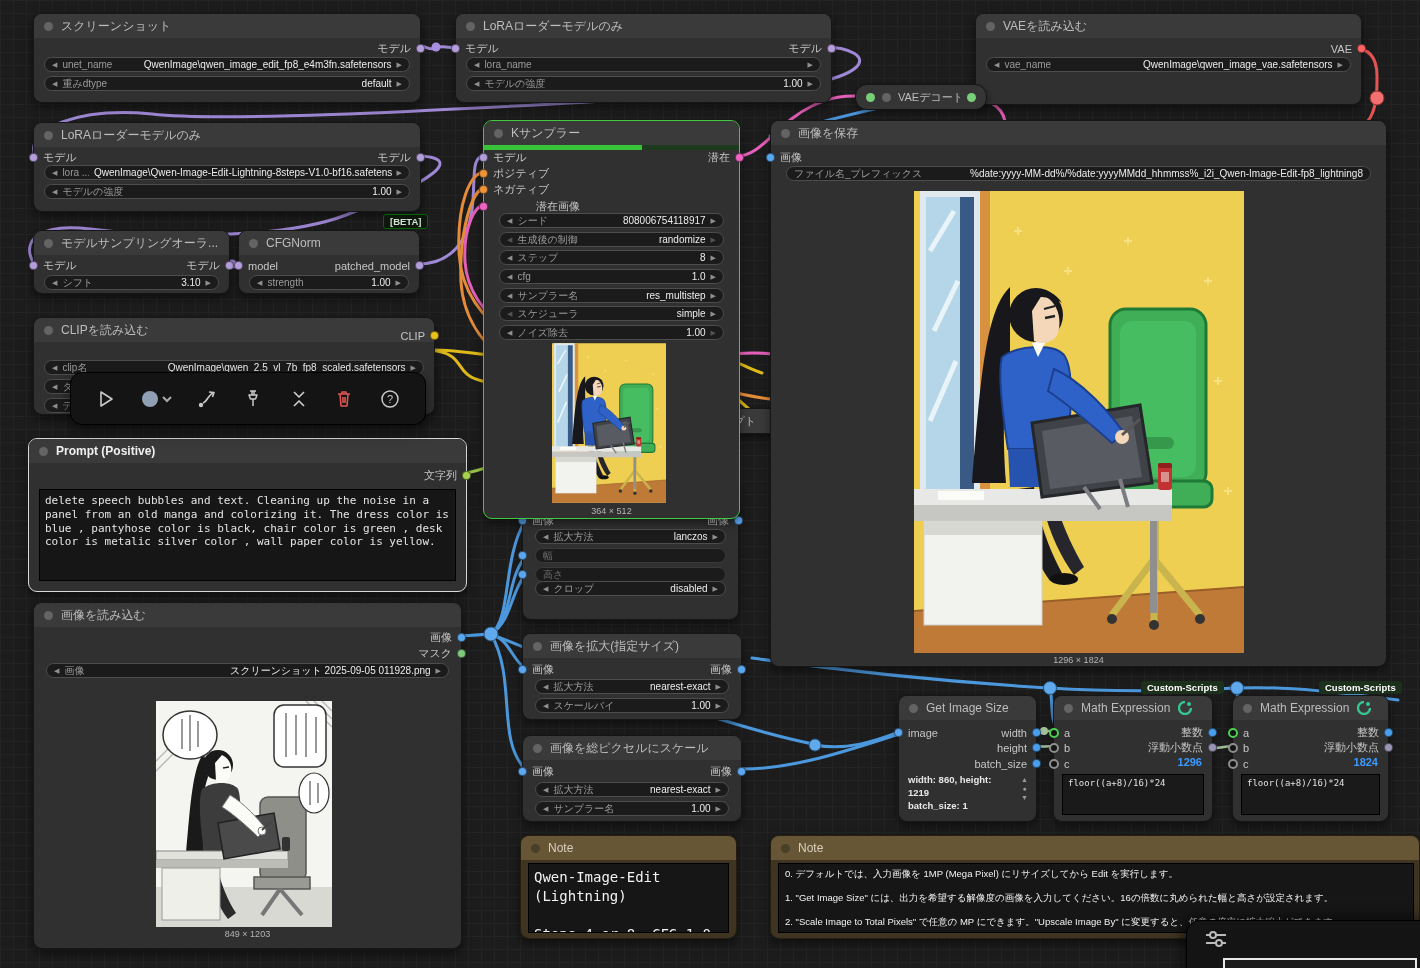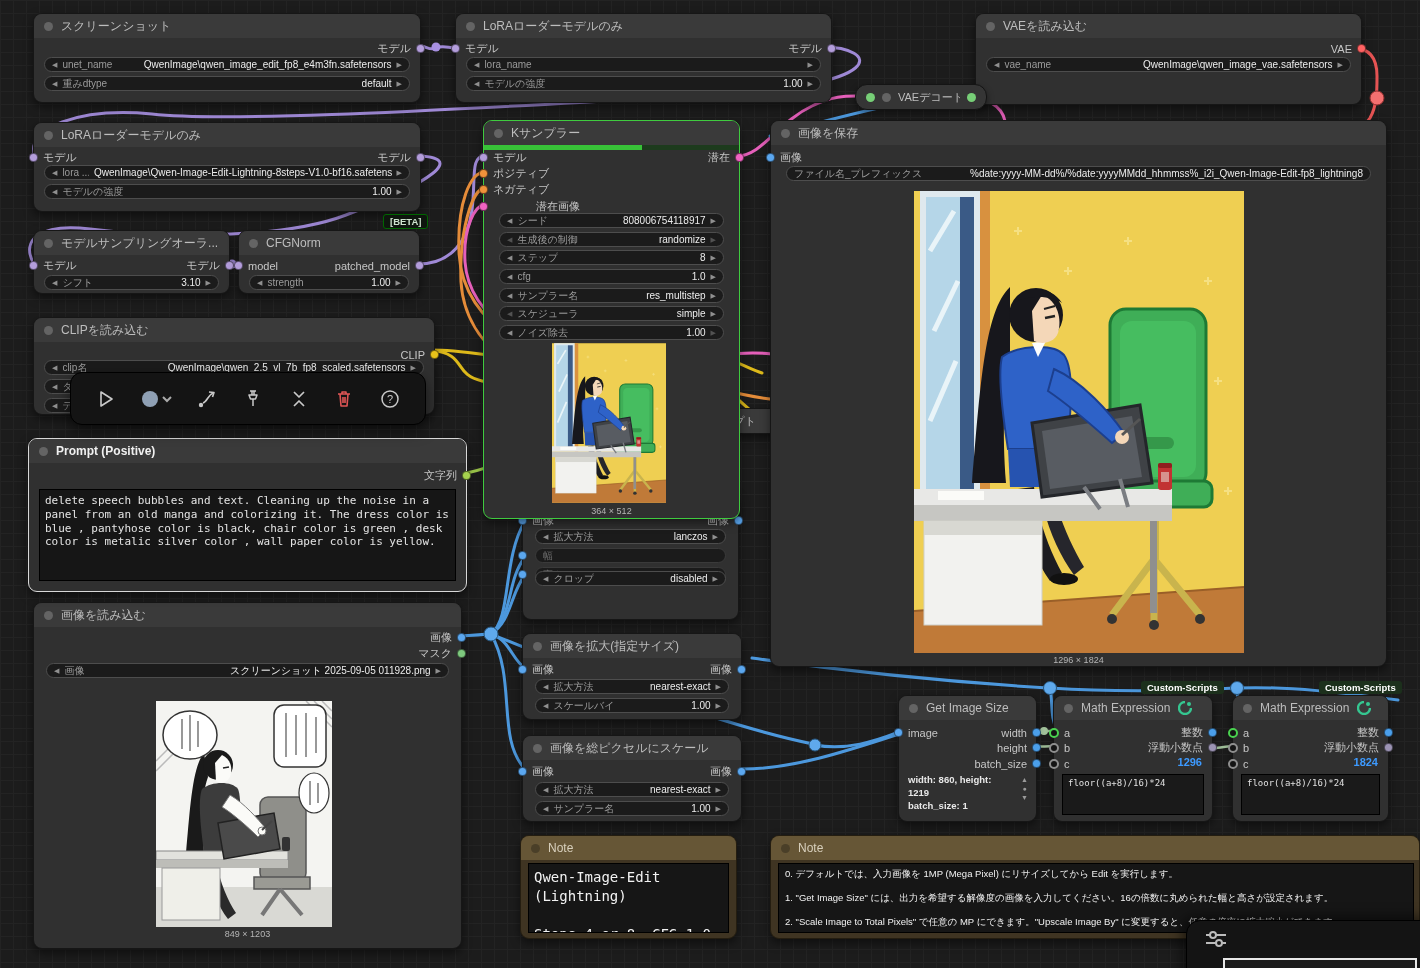--- a/index.html
+++ b/index.html
@@ -339,21 +339,21 @@
       <span class="wvalue">1.00</span>
       <span class="warr r"></span>
     </div>
 </div>
 
 <div class="node" style="left:33px;top:317px;width:400px;height:96px;">
   <div class="titlebar">
       <span class="tdot"></span>
       <span class="title">CLIPを読み込む</span>
     </div>
-  <div class="slot out" style="top:30px;">
+  <div class="slot out" style="top:11px;">
       <span class="sdot" style="background:#e8c21a"></span>
       <span>CLIP</span>
     </div>
   <div class="widget" style="left:10px;top:42px;width:380px;">
       <span class="warr l"></span>
       <span class="wlabel">clip名</span>
       <span class="wvalue">QwenImage\qwen_2.5_vl_7b_fp8_scaled.safetensors</span>
       <span class="warr r"></span>
     </div>
   <div class="widget" style="left:10px;top:61px;width:380px;">
@@ -391,21 +391,21 @@
     </div>
   <div class="slot in" style="top:56px;">
       <span class="sdot" style="background:#5ba7ef"></span>
     </div>
   <div class="widget" style="left:12px;top:74px;width:191px;border-color:#3a3a3a;">
       <span class="wlabel" style="color:#6c6c6c;">高さ</span>
     </div>
   <div class="slot in" style="top:75px;">
       <span class="sdot" style="background:#5ba7ef"></span>
     </div>
-  <div class="widget" style="left:12px;top:78px;width:191px;text-align:right;">
+  <div class="widget" style="left:12px;top:88px;width:191px;text-align:right;">
       <span class="warr l"></span>
       <span class="wlabel">クロップ</span>
       <span class="wvalue">disabled</span>
       <span class="warr r"></span>
     </div>
 </div>
 
 <div class="node" style="left:483px;top:120px;width:255px;height:397px;border:1.5px solid #3fcb3f;z-index:20;">
   <div class="titlebar">
       <span class="tdot"></span>

